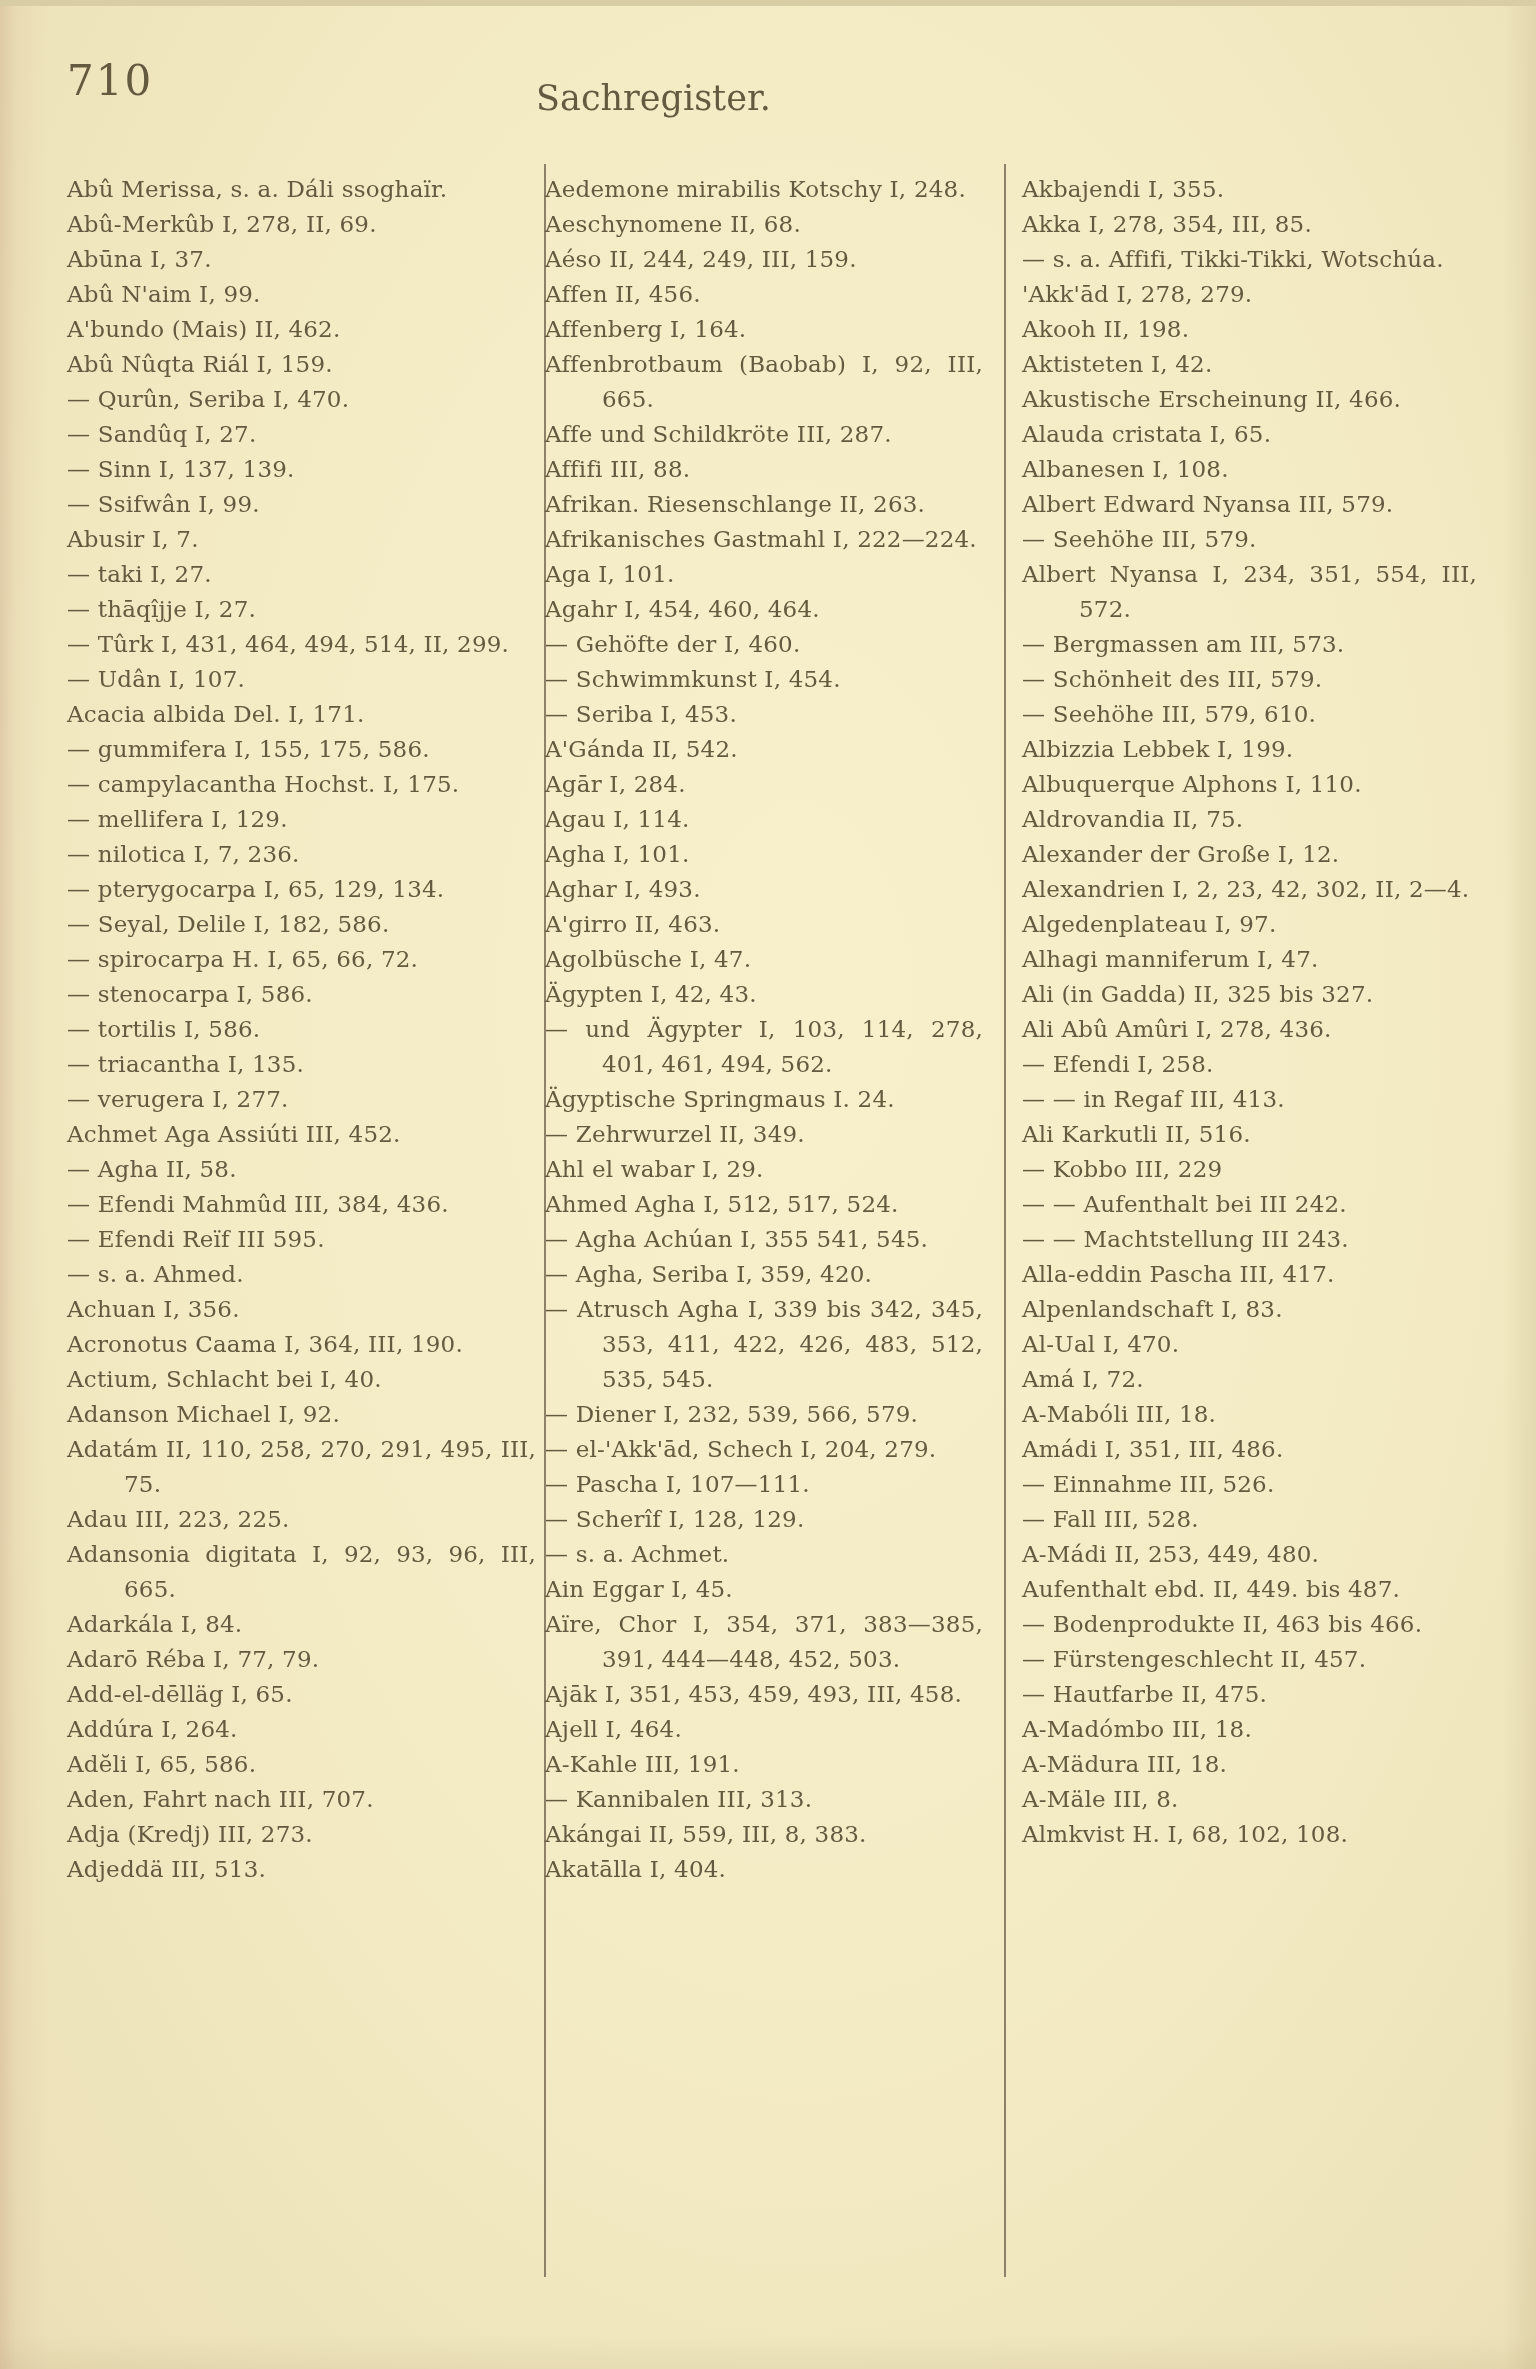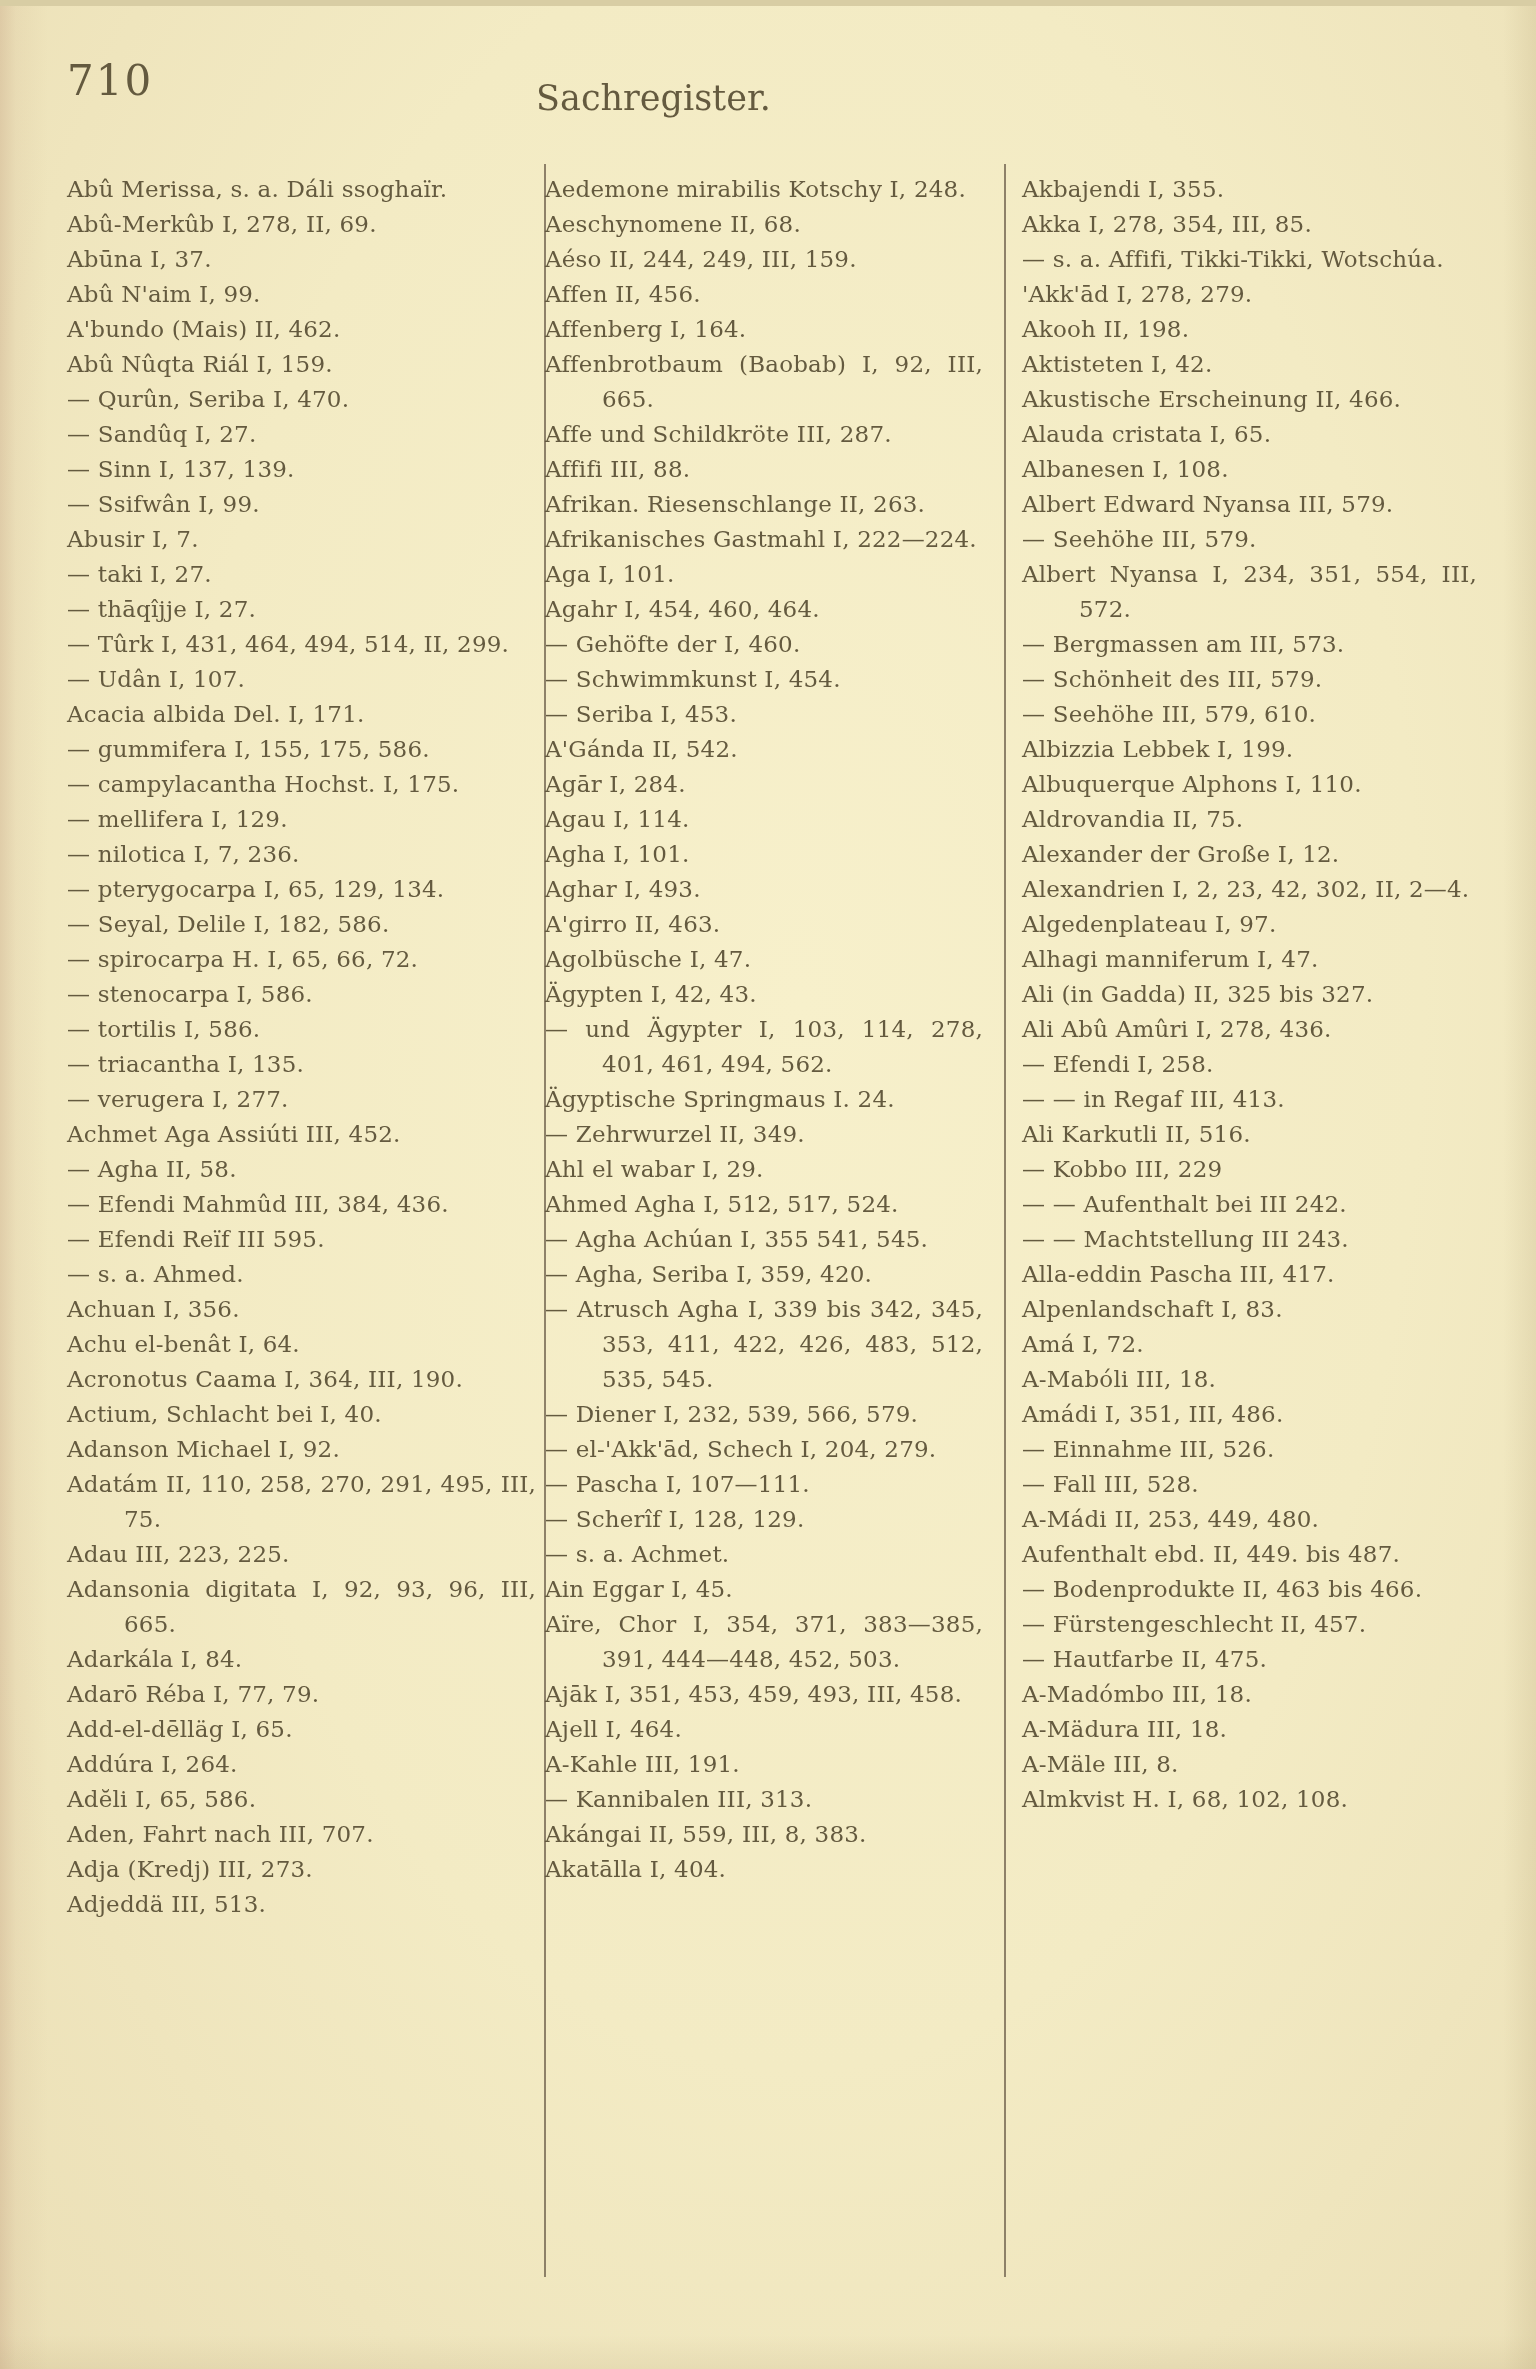--- a/index.html
+++ b/index.html
@@ -98,21 +98,20 @@
       <div class="entry">— stenocarpa I, 586.</div>
       <div class="entry">— tortilis I, 586.</div>
       <div class="entry">— triacantha I, 135.</div>
       <div class="entry">— verugera I, 277.</div>
       <div class="entry">Achmet Aga Assiúti III, 452.</div>
       <div class="entry">— Agha II, 58.</div>
       <div class="entry">— Efendi Mahmûd III, 384, 436.</div>
       <div class="entry">— Efendi Reïf III 595.</div>
       <div class="entry">— s. a. Ahmed.</div>
       <div class="entry">Achuan I, 356.</div>
-      <div class="entry">Achu el-benât I, 64.</div>
       <div class="entry">Acronotus Caama I, 364, III, 190.</div>
       <div class="entry">Actium, Schlacht bei I, 40.</div>
       <div class="entry">Adanson Michael I, 92.</div>
       <div class="entry">Adatám II, 110, 258, 270, 291, 495, III, 75.</div>
       <div class="entry">Adau III, 223, 225.</div>
       <div class="entry">Adansonia digitata I, 92, 93, 96, III, 665.</div>
       <div class="entry">Adarkála I, 84.</div>
       <div class="entry">Adarō Réba I, 77, 79.</div>
       <div class="entry">Add-el-dēlläg I, 65.</div>
       <div class="entry">Addúra I, 264.</div>
@@ -199,20 +198,21 @@
       <div class="entry">Ali (in Gadda) II, 325 bis 327.</div>
       <div class="entry">Ali Abû Amûri I, 278, 436.</div>
       <div class="entry">— Efendi I, 258.</div>
       <div class="entry">— — in Regaf III, 413.</div>
       <div class="entry">Ali Karkutli II, 516.</div>
       <div class="entry">— Kobbo III, 229</div>
       <div class="entry">— — Aufenthalt bei III 242.</div>
       <div class="entry">— — Machtstellung III 243.</div>
       <div class="entry">Alla-eddin Pascha III, 417.</div>
       <div class="entry">Alpenlandschaft I, 83.</div>
+      <div class="entry">Al-Ual I, 470.</div>
       <div class="entry">Amá I, 72.</div>
       <div class="entry">A-Mabóli III, 18.</div>
       <div class="entry">Amádi I, 351, III, 486.</div>
       <div class="entry">— Einnahme III, 526.</div>
       <div class="entry">— Fall III, 528.</div>
       <div class="entry">A-Mádi II, 253, 449, 480.</div>
       <div class="entry">Aufenthalt ebd. II, 449. bis 487.</div>
       <div class="entry">— Bodenprodukte II, 463 bis 466.</div>
       <div class="entry">— Fürstengeschlecht II, 457.</div>
       <div class="entry">— Hautfarbe II, 475.</div>

